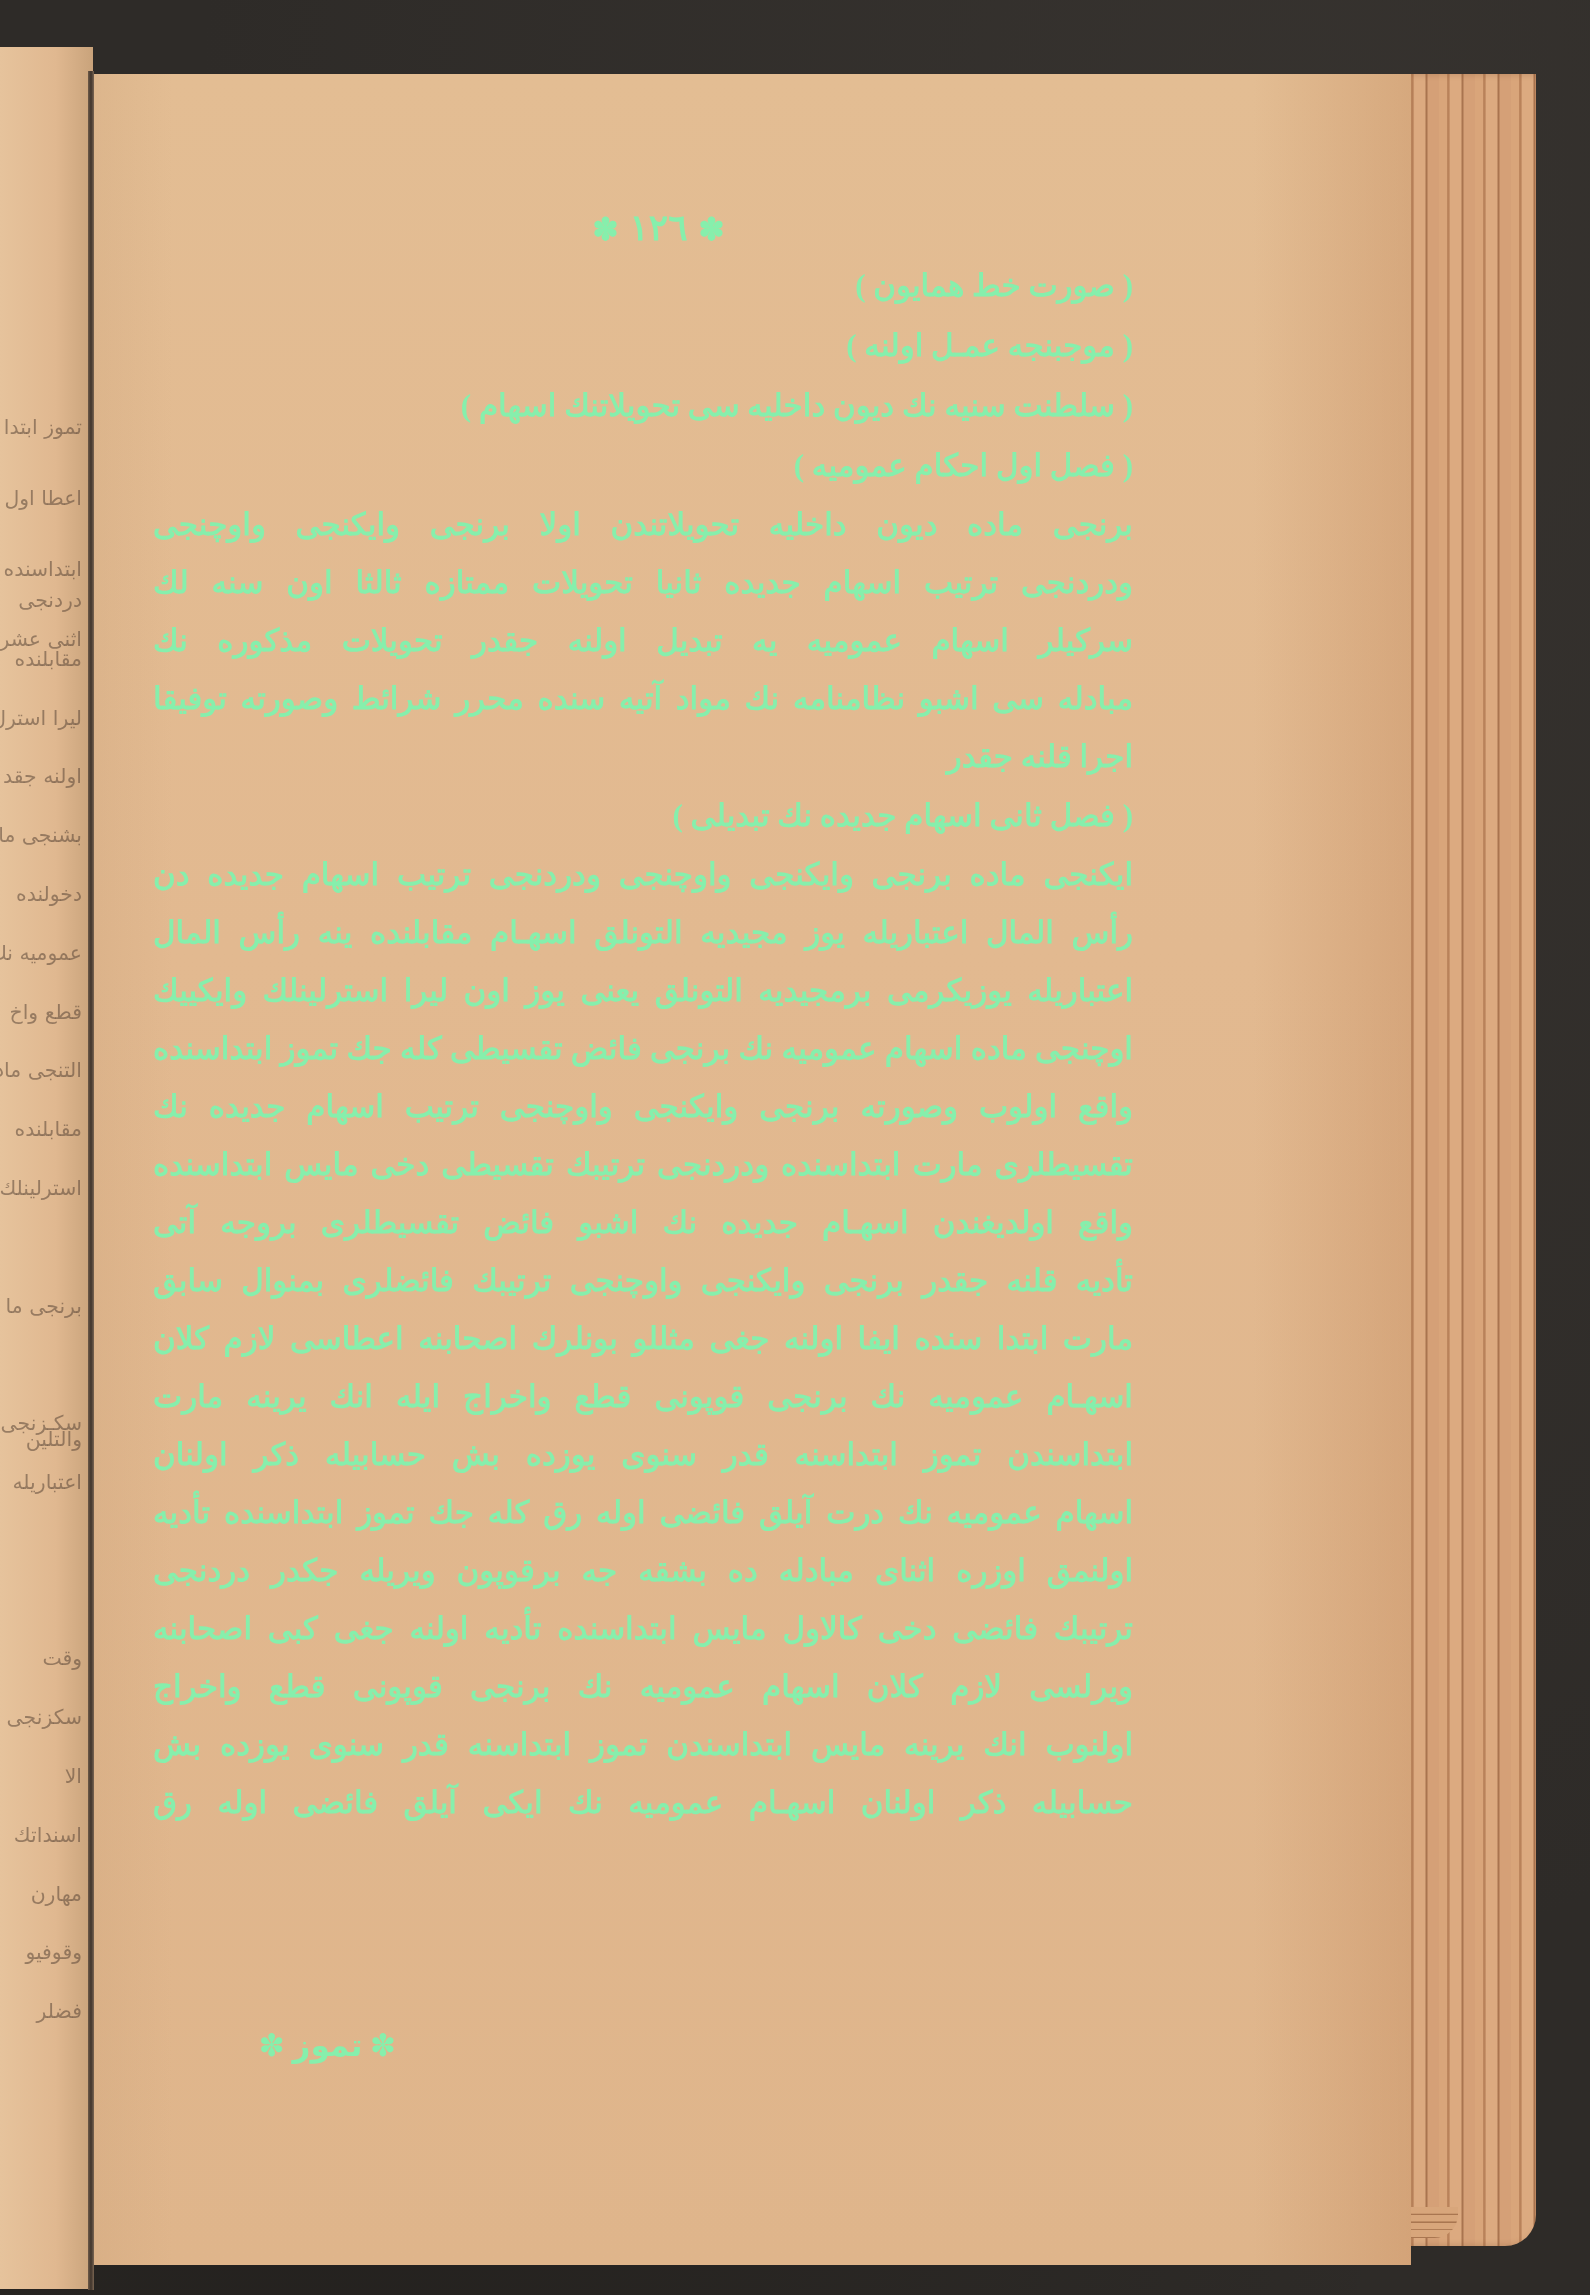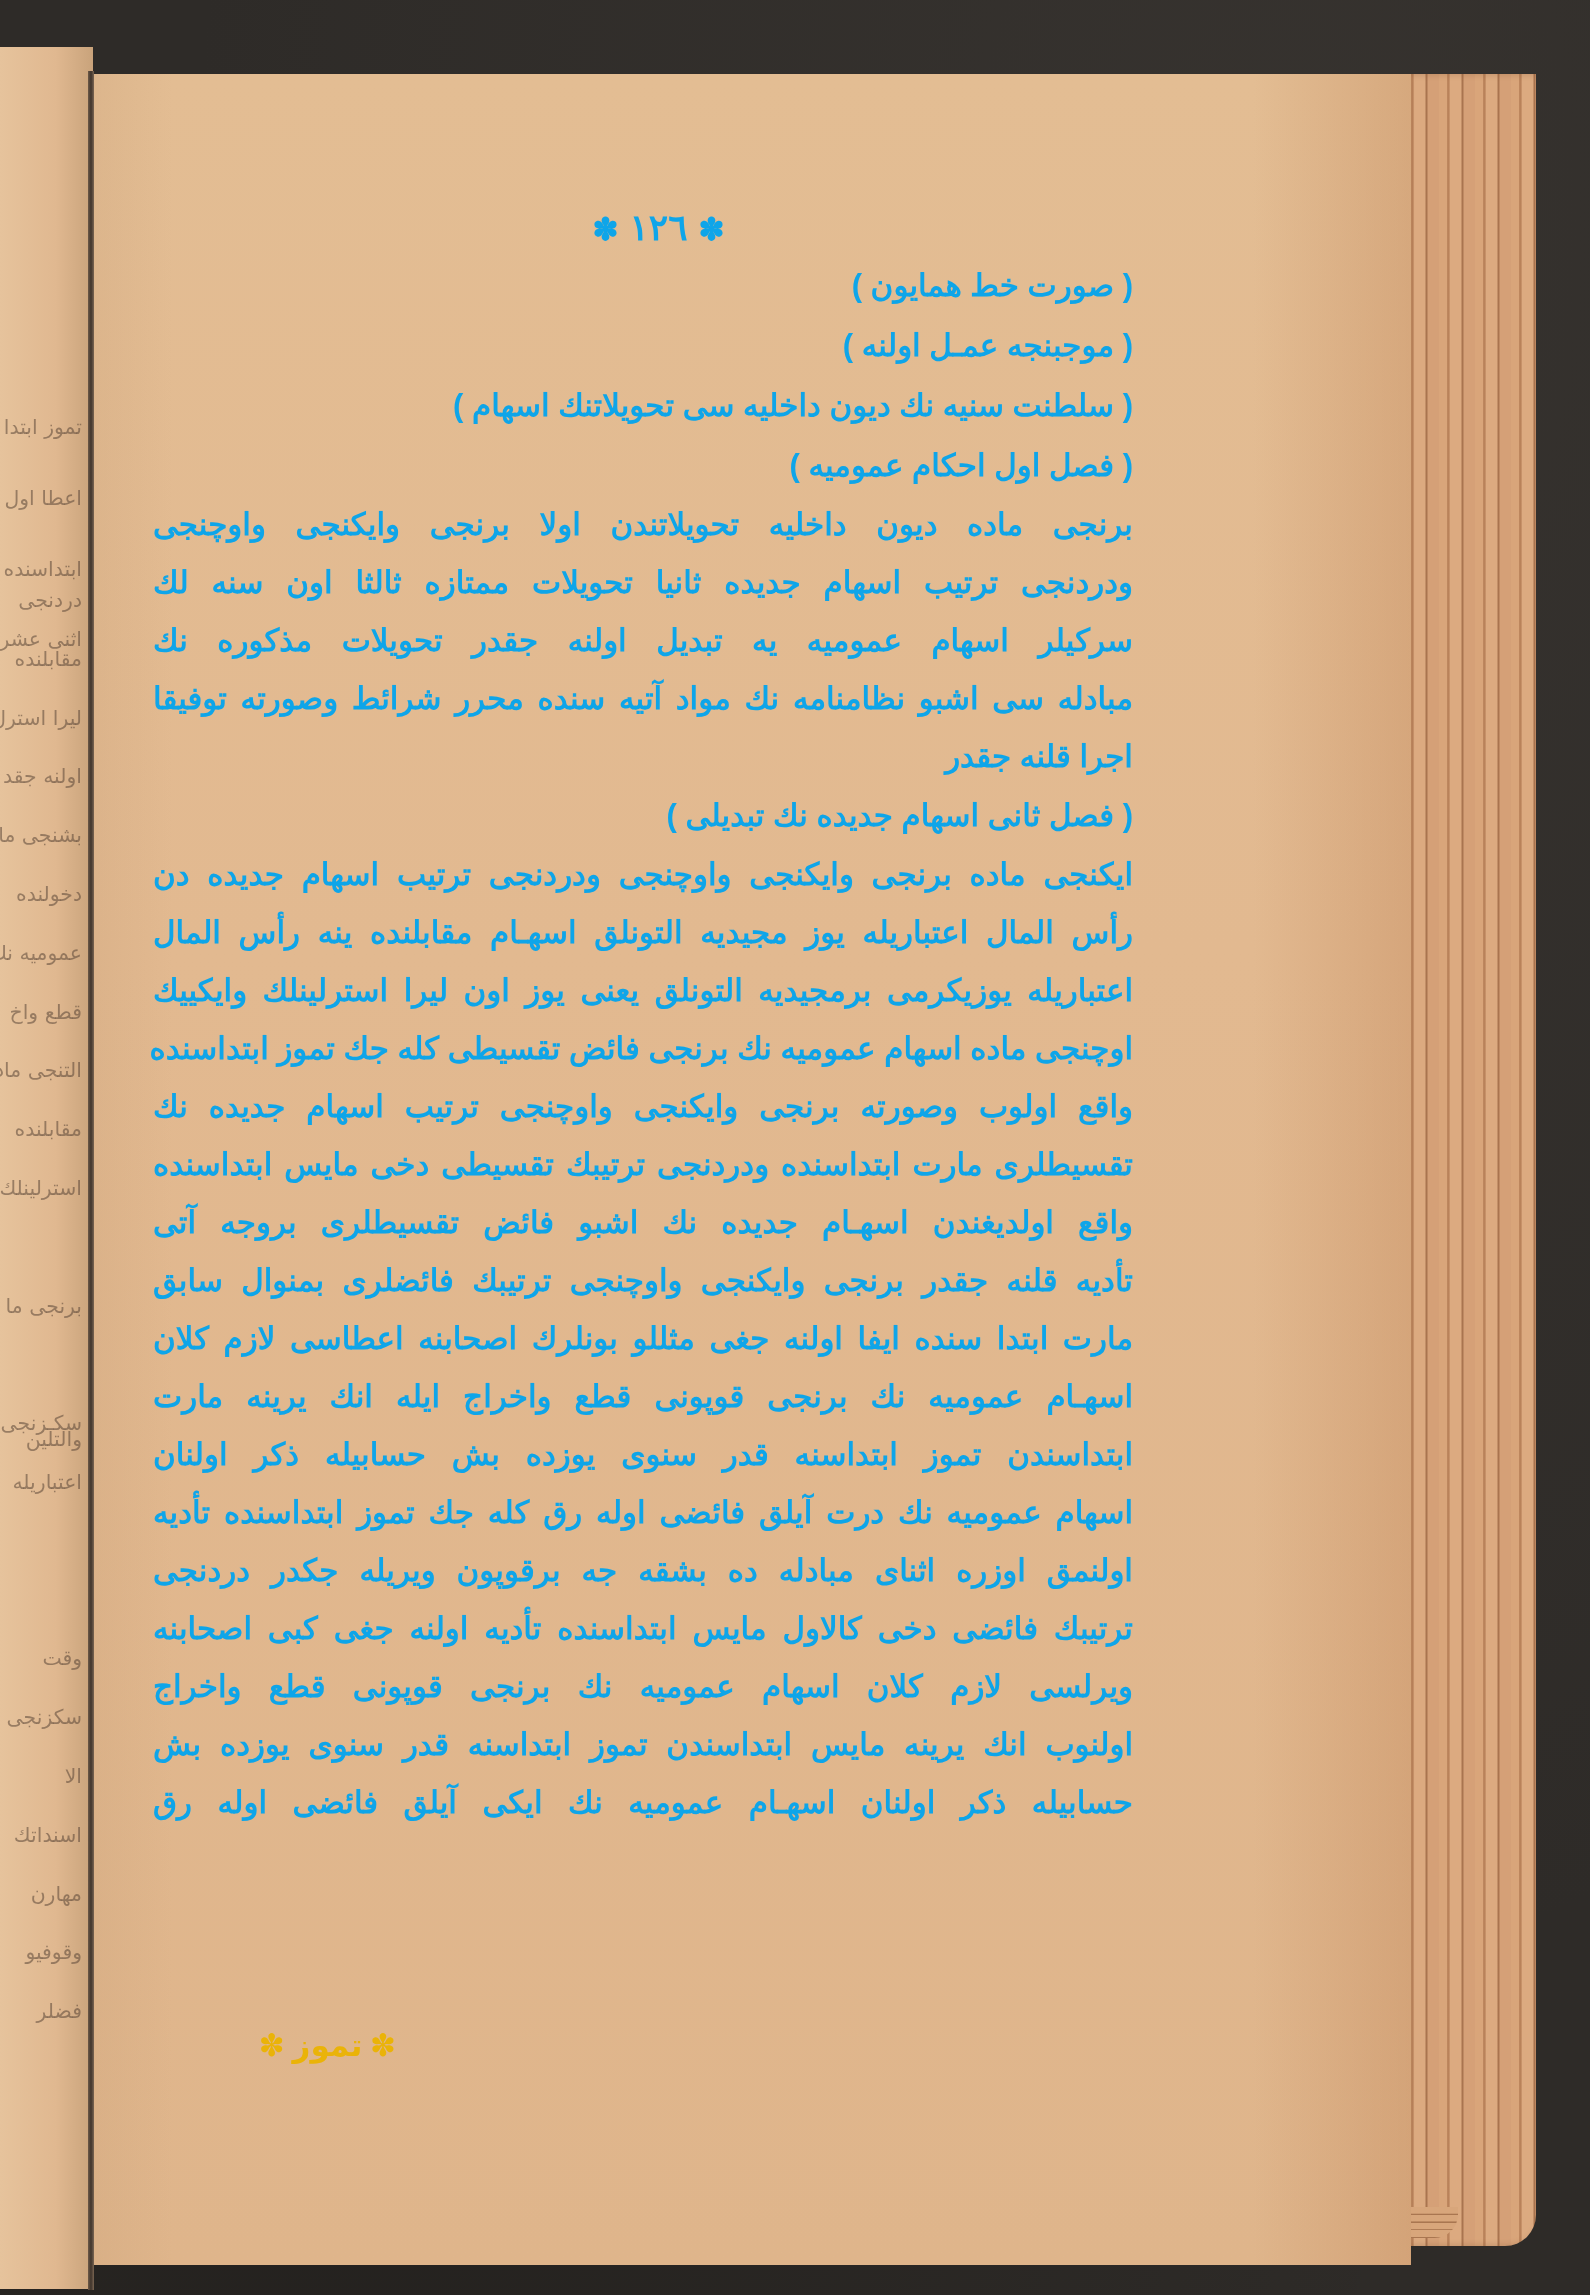--- a/index.html
+++ b/index.html
@@ -75,22 +75,22 @@
       background: repeating-linear-gradient(180deg,
         #d8a67b 0px, #d8a67b 6.3px, #a97650 7px, #a97650 7.8px);
       border-bottom-right-radius: 23.5px;
     }
     
     .text-block {
       position: absolute;
       left: 153px; top: 200px;
       width: 980px;
       direction: rtl;
-      color: #0ea5e9;
-      font-family: Liberation Sans, sans-serif;
+      color: #86efac;
+      font-family: Liberation Serif, serif;
     }
     .page-number {
       text-align: center;
       font-size: 36px;
       font-weight: bold;
       height: 56px;
       line-height: 56px;
       margin-right: -31px;
     }
     .page-number .orn {
@@ -115,21 +115,21 @@
       text-align-last: justify;
     }
     .body-line.last {
       text-align-last: right;
     }
     .catchword {
       position: absolute;
       left: 251px; top: 2027px;
       font-size: 31px;
       font-weight: bold;
-      color: #eab308;
+      color: #86efac;
       direction: rtl;
       white-space: nowrap;
     }
     .catchword .orn { margin: 0 7.8px; }
   </style>
 </head>
 <body>
 
 <div class="bg-texture"></div>
 

